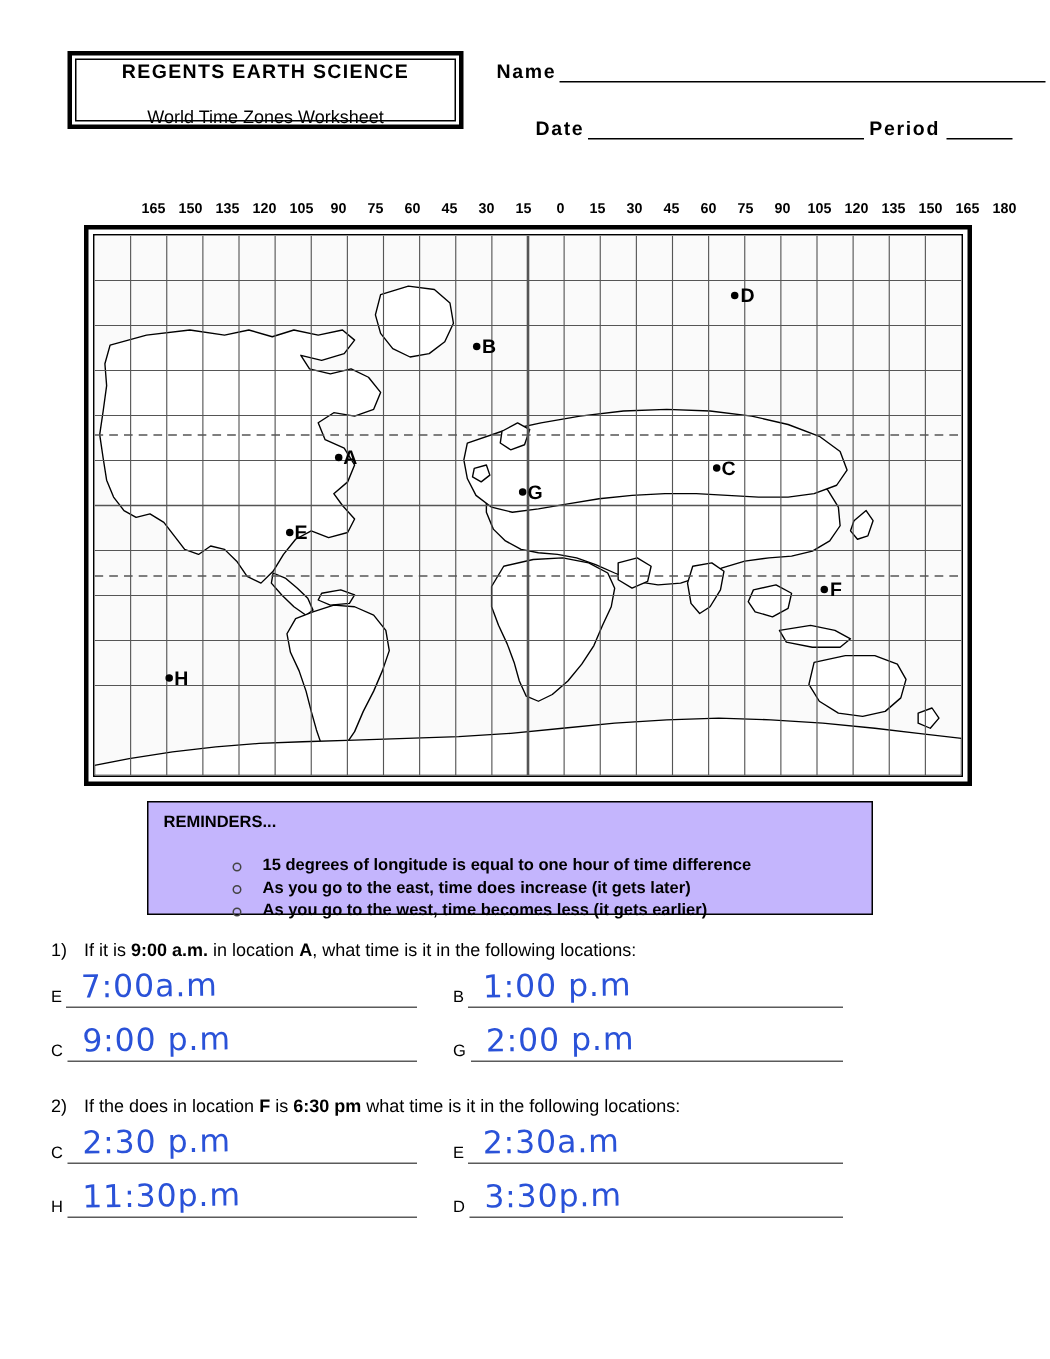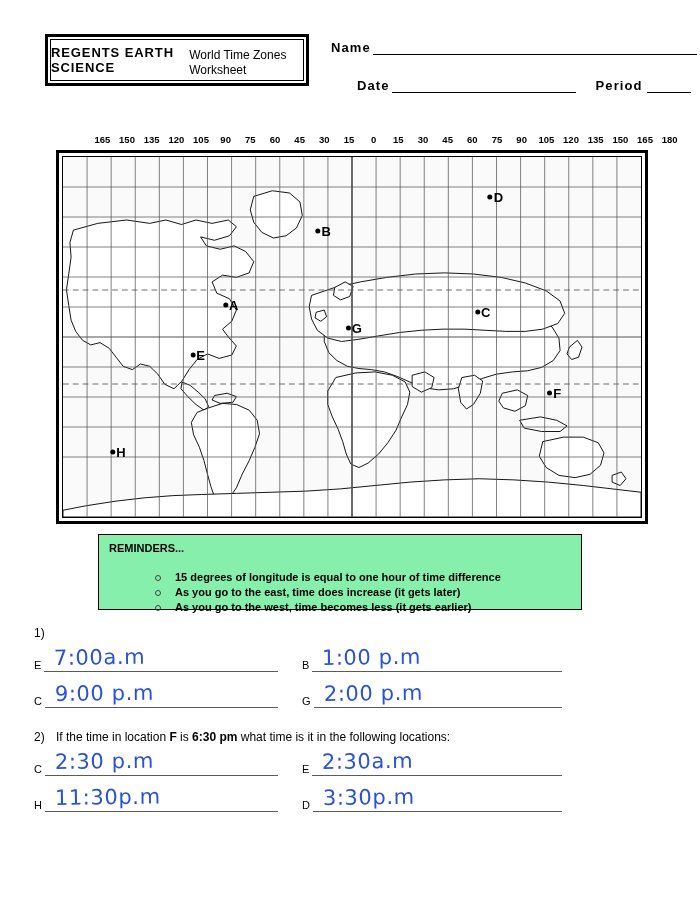--- a/index.html
+++ b/index.html
@@ -29,56 +29,56 @@
     border: 3px solid #000;
     background: #fff;
     box-sizing: border-box;
   }
   .title-box-inner {
     position: absolute;
     left: 2px; top: 2px; right: 2px; bottom: 2px;
     border: 1px solid #000;
     box-sizing: border-box;
     display: flex;
-    flex-direction: row;
+    flex-direction: column;
     align-items: center;
     justify-content: flex-start;
   }
   .title-main {
     font-size: 13px;
     font-weight: bold;
     letter-spacing: 0.9px;
     line-height: 15px;
   }
   .title-sub {
     font-size: 12px;
     font-weight: normal;
     line-height: 15px;
-    margin-top: 6px;
+    margin-top: 16px;
   }
 
   .name-row, .date-row {
     position: absolute;
     display: flex;
     align-items: flex-end;
     font-size: 13px;
     font-weight: bold;
     letter-spacing: 1.1px;
   }
   .name-row { left: 331px; top: 40px; }
   .date-row { left: 331px; top: 78px; padding-left: 26px; }
   .rule {
     border-bottom: 1.5px solid #000;
     height: 13px;
     display: inline-block;
   }
   .rule-name  { width: 324px; margin-left: 2px; }
   .rule-date  { width: 184px; margin-left: 2px; }
   .rule-period{ width: 44px;  margin-left: 4px; }
-  .period-label { margin-left: 20px; }
+  .period-label { margin-left: 4px; }
 
   .direction {
     position: absolute;
     left: 34px; top: 106px;
     font-size: 12px;
   }
   .direction b { font-weight: bold; }
 
   
   .map-wrap {
@@ -151,21 +151,21 @@
     color: #000;
   }
 
   
   .reminders {
     position: absolute;
     left: 98px; top: 534px;
     width: 484px; height: 76px;
     border: 1.5px solid #000;
     box-sizing: border-box;
-    background: #86efac;
+    background: #c4b5fd;
     padding: 7px 10px;
   }
   .rem-title {
     font-size: 11px;
     font-weight: bold;
     margin-bottom: 2px;
   }
   .rem-list { margin: 16px; padding: 0; list-style: none; }
   .rem-list li {
     font-size: 11px;
@@ -450,20 +450,21 @@
   <ul class="rem-list" id="rem-list">
       <li>15 degrees of longitude is equal to one hour of time difference</li>
       <li>As you go to the east, time does increase (it gets later)</li>
       <li>As you go to the west, time becomes less (it gets earlier)</li>
     </ul>
 </div>
 
 <div class="question q1">
   <div class="q-prompt">
     <span class="q-num">1)</span>
+    <span class="q-text" id="q1-text"><span>If it is </span><b>9:00 a.m.</b><span> in location </span><b>A</b><span>, what time is it in the following locations:</span></span>
   </div>
   <div class="answers" id="q1-answers">
       <div class="ans">
         <span class="ans-label">E</span>
         <span class="ans-line">
           <span class="ans-value">7:00a.m</span>
         </span>
       </div>
       <div class="ans">
         <span class="ans-label">B</span>
@@ -482,21 +483,21 @@
         <span class="ans-line">
           <span class="ans-value">2:00 p.m</span>
         </span>
       </div>
     </div>
 </div>
 
 <div class="question q2">
   <div class="q-prompt">
     <span class="q-num">2)</span>
-    <span class="q-text" id="q2-text"><span>If the time in location </span><b>F</b><span> is </span><b>6:30 pm</b><span> what time is it in the following locations:</span></span>
+    <span class="q-text" id="q2-text"><span>If the does in location </span><b>F</b><span> is </span><b>6:30 pm</b><span> what time is it in the following locations:</span></span>
   </div>
   <div class="answers" id="q2-answers">
       <div class="ans">
         <span class="ans-label">C</span>
         <span class="ans-line">
           <span class="ans-value">2:30 p.m</span>
         </span>
       </div>
       <div class="ans">
         <span class="ans-label">E</span>

